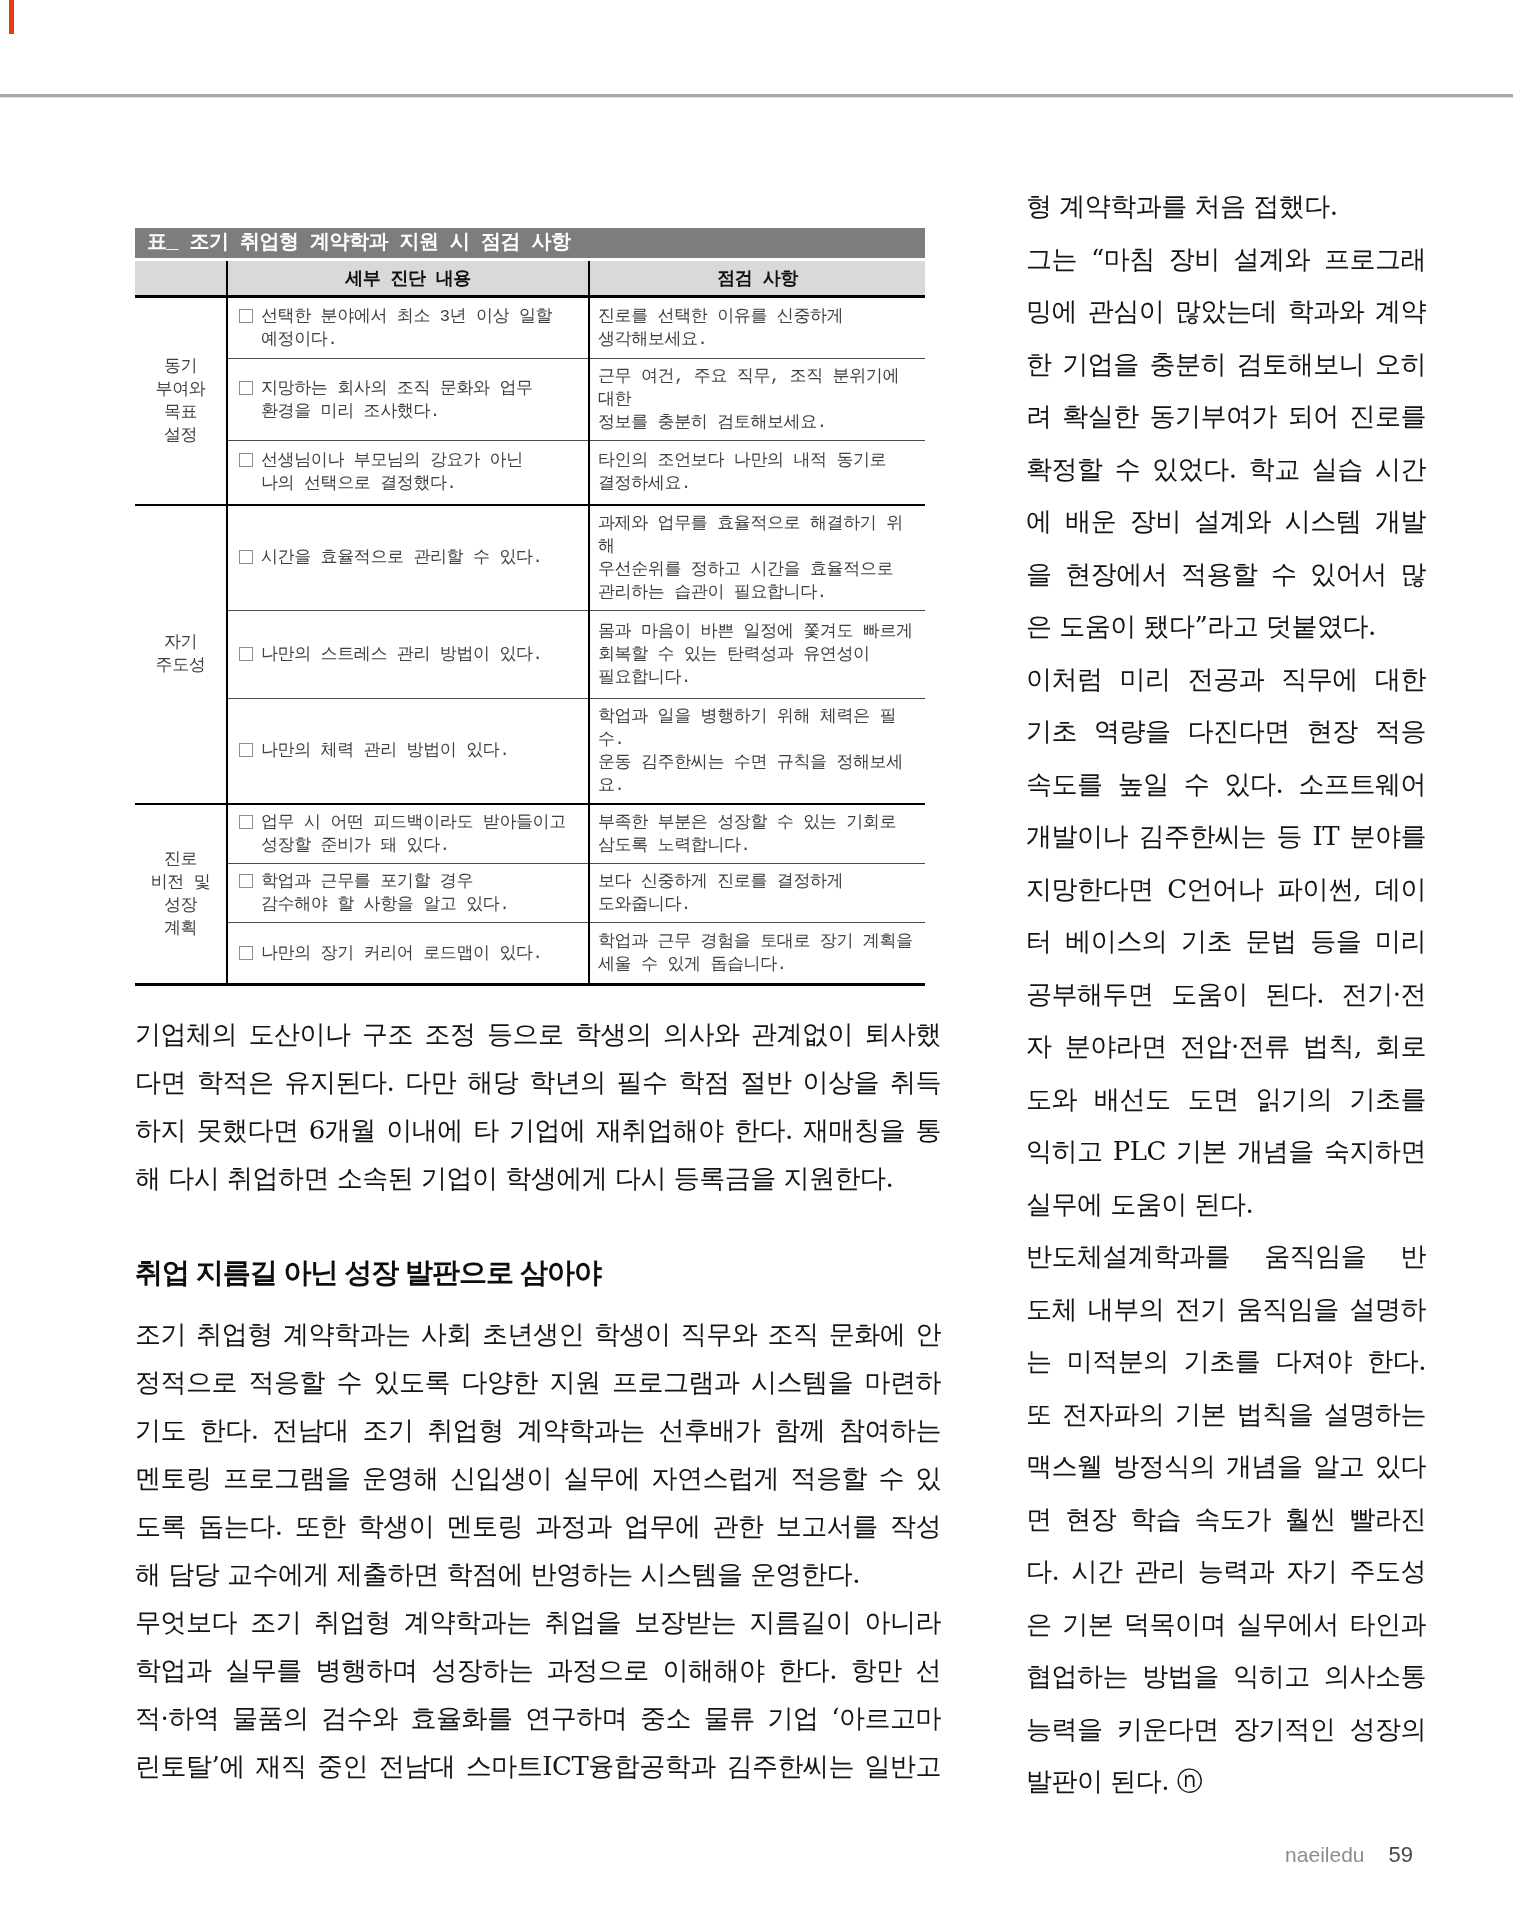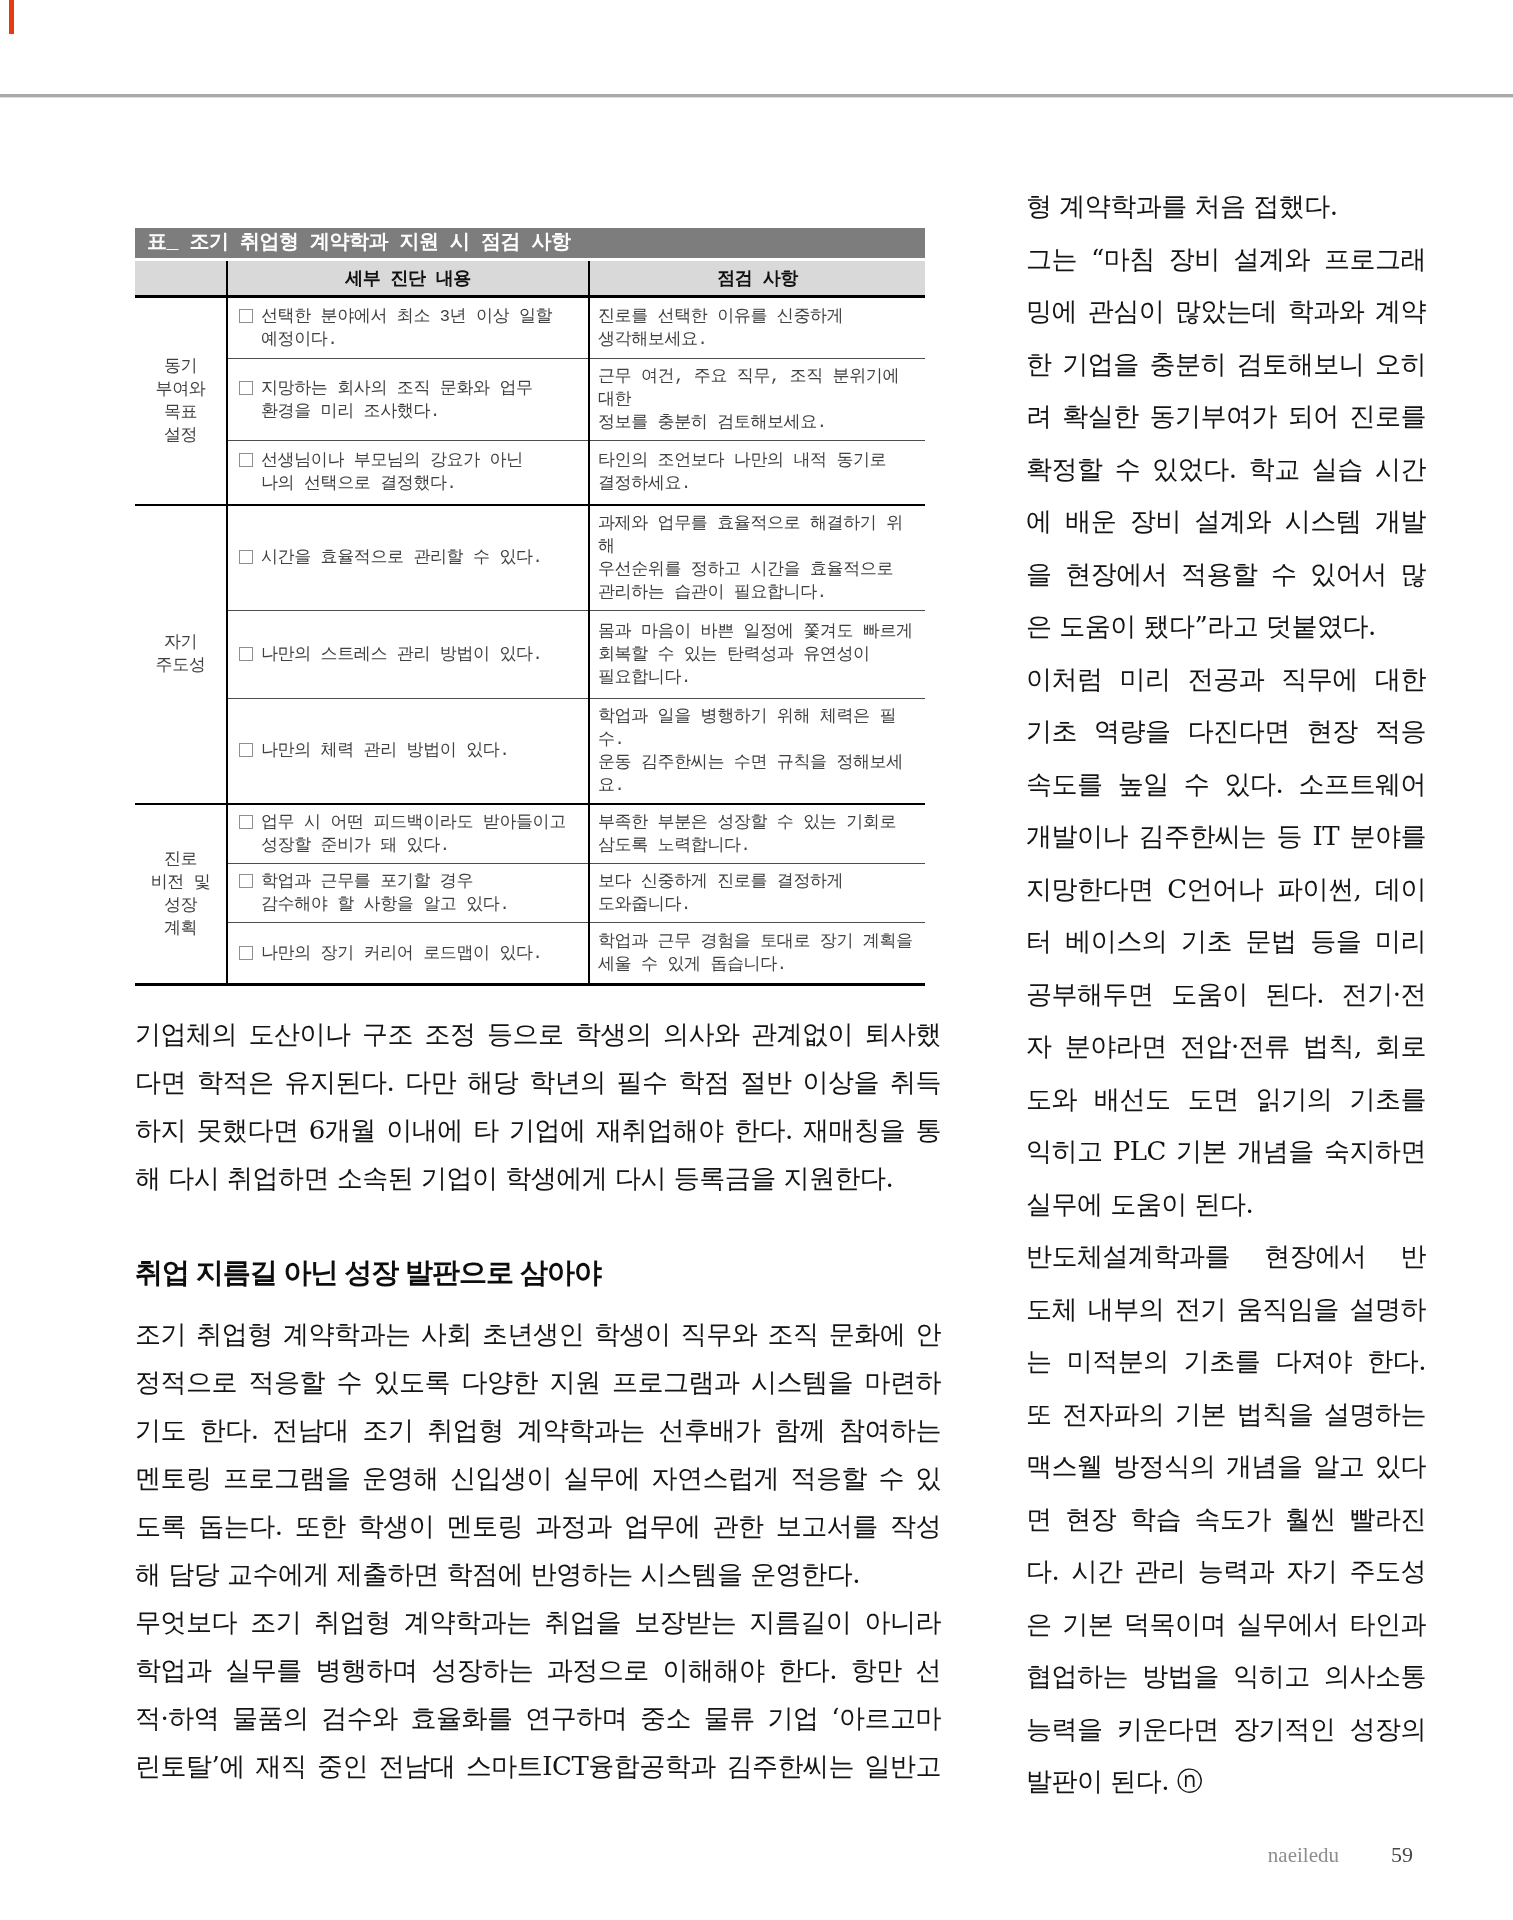--- a/index.html
+++ b/index.html
@@ -53,22 +53,22 @@
   .article { position:absolute; left:135px; top:1010px; width:806px; color:#141414; }
   .article .line { font-size:26px; line-height:48px; letter-spacing:-0.5px; }
   h2.heading {
     font-family:"Liberation Sans",sans-serif; font-size:28px; font-weight:bold;
     color:#0d0d0d; margin:52px 0 18px 0; letter-spacing:-1px;
   }
 
   .right-col { position:absolute; left:1026px; top:180px; width:400px; color:#141414; }
   .right-col .line { font-size:26px; line-height:52.5px; letter-spacing:-0.5px; }
 
-  .footer { position:absolute; top:1842px; right:100px; display:flex; gap:52px;
-    align-items:center;font-family:Liberation Serif, serif; }
+  .footer { position:absolute; top:1842px; right:100px; display:flex; gap:24px;
+    align-items:center; }
   .footer .brand { color:#8d8d8d; font-size:21px; }
   .footer .num { color:#474747; font-size:22px; }
 </style>
 </head>
 <body>
 
 <div class="page">
 
   <div class="red-tick"></div>
   <div class="top-rule"></div>
@@ -236,21 +236,21 @@
       <div class="line">기초 역량을 다진다면 현장 적응</div>
       <div class="line">속도를 높일 수 있다. 소프트웨어</div>
       <div class="line">개발이나 김주한씨는 등 IT 분야를</div>
       <div class="line">지망한다면 C언어나 파이썬, 데이</div>
       <div class="line">터 베이스의 기초 문법 등을 미리</div>
       <div class="line">공부해두면 도움이 된다. 전기·전</div>
       <div class="line">자 분야라면 전압·전류 법칙, 회로</div>
       <div class="line">도와 배선도 도면 읽기의 기초를</div>
       <div class="line">익히고 PLC 기본 개념을 숙지하면</div>
       <div class="line end">실무에 도움이 된다.</div>
-      <div class="line">반도체설계학과를 현장에서 반</div>
+      <div class="line">반도체설계학과를 움직임을 반</div>
       <div class="line">도체 내부의 전기 움직임을 설명하</div>
       <div class="line">는 미적분의 기초를 다져야 한다.</div>
       <div class="line">또 전자파의 기본 법칙을 설명하는</div>
       <div class="line">맥스웰 방정식의 개념을 알고 있다</div>
       <div class="line">면 현장 학습 속도가 훨씬 빨라진</div>
       <div class="line">다. 시간 관리 능력과 자기 주도성</div>
       <div class="line">은 기본 덕목이며 실무에서 타인과</div>
       <div class="line">협업하는 방법을 익히고 의사소통</div>
       <div class="line">능력을 키운다면 장기적인 성장의</div>
       <div class="line end">발판이 된다. ⓝ</div>

